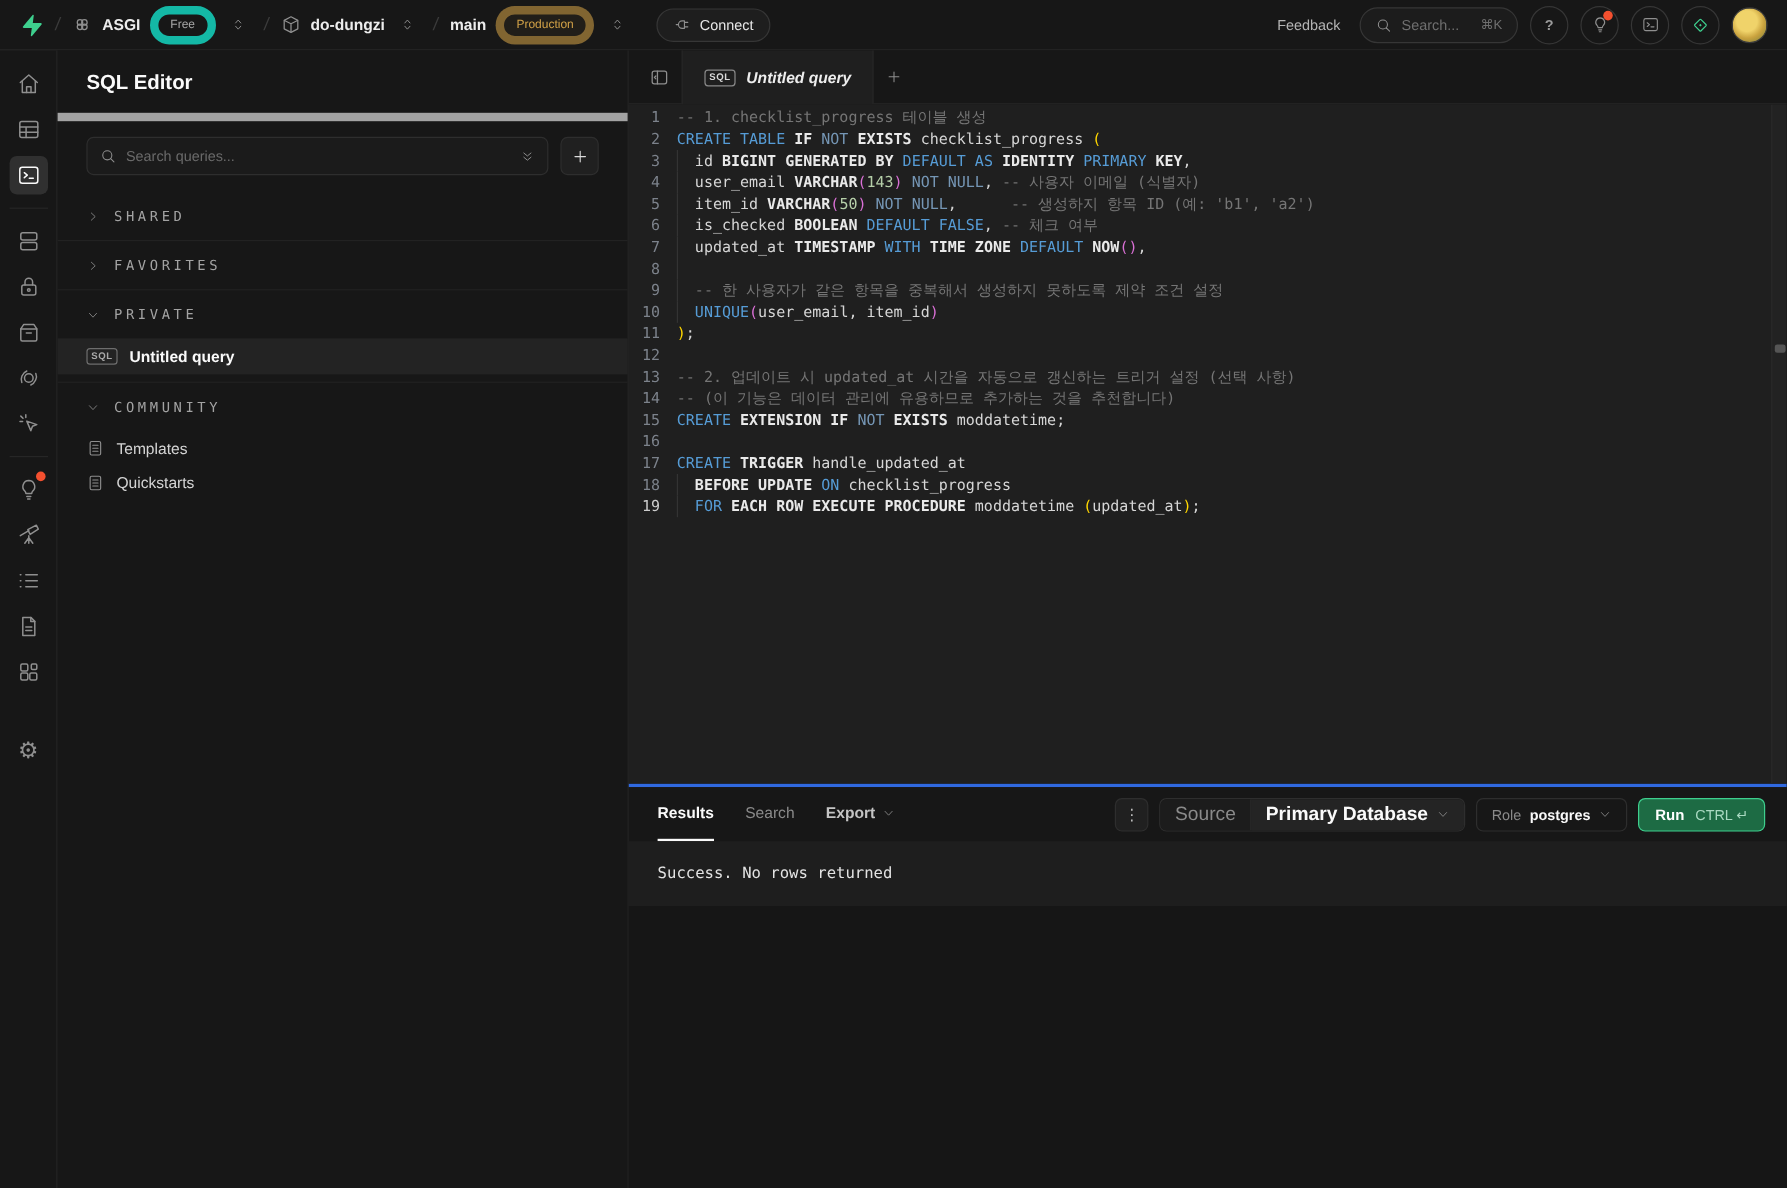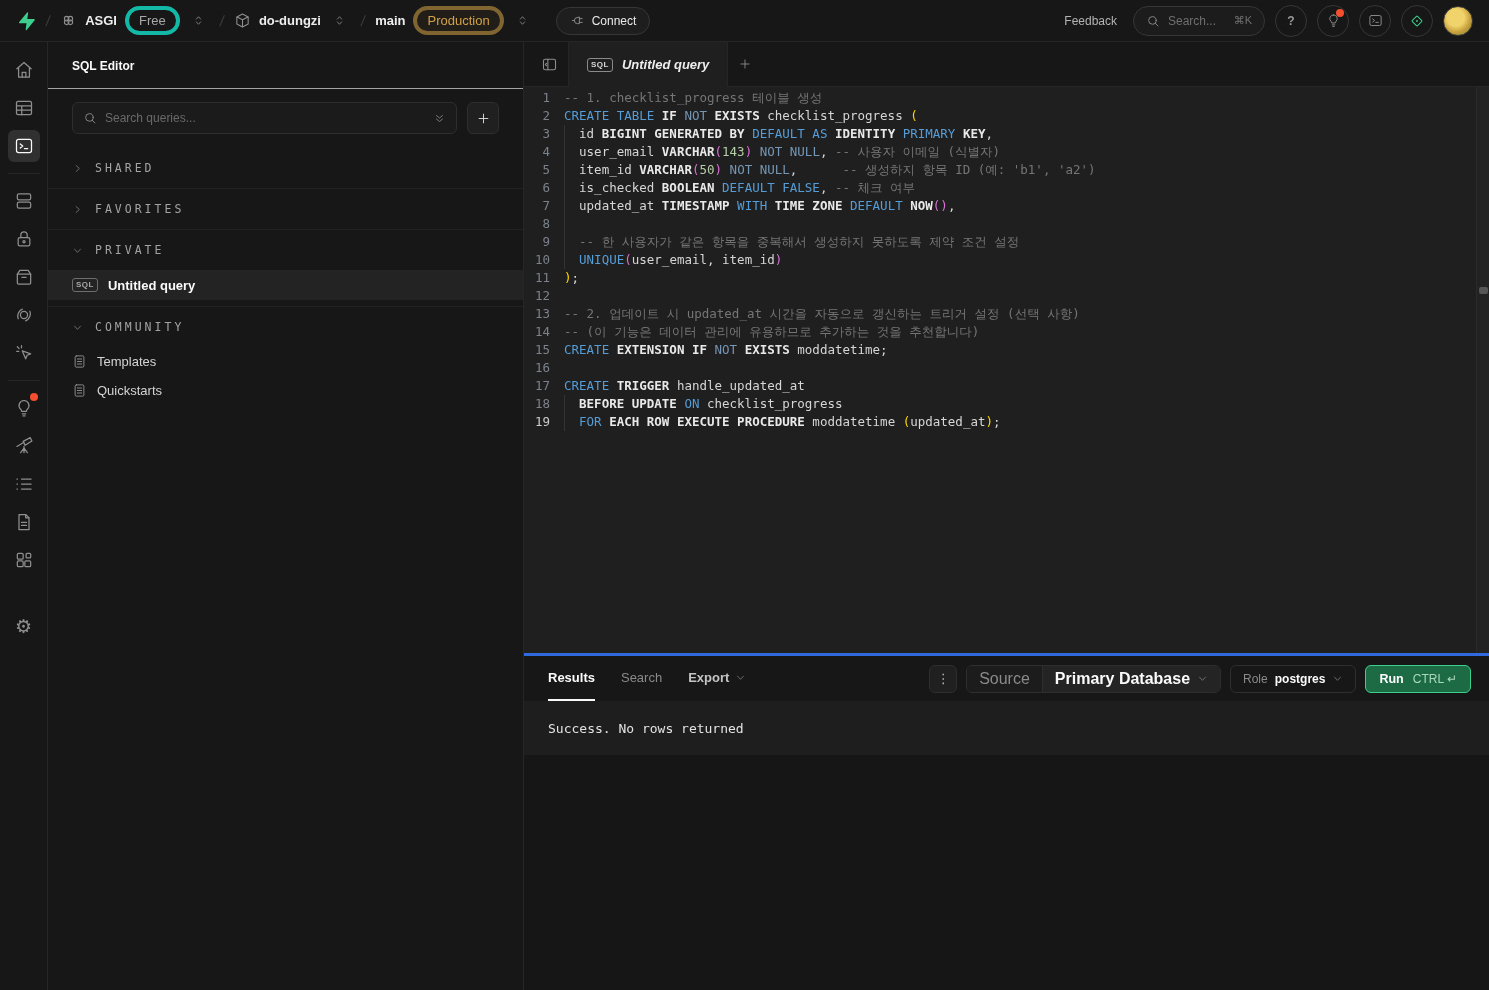--- a/index.html
+++ b/index.html
@@ -6,21 +6,21 @@
   html,body{width:1489px;height:990px;overflow:hidden}
   body{background:#171717;font-family:"Liberation Sans","DejaVu Sans",sans-serif;color:#ededed;-webkit-font-smoothing:antialiased}
   svg{display:block}
   .ic{stroke:#8f8f8f;fill:none;stroke-width:1.5;stroke-linecap:round;stroke-linejoin:round}
 
   
   .topbar{height:42px;display:flex;align-items:center;padding:0 16px;border-bottom:1px solid #262626;background:#171717;gap:8px}
   .sep{color:#3c3c3c;font-size:15px;padding:0 2px;transform:skewX(-8deg)}
   .crumb{display:flex;align-items:center;gap:8px}
   .crumb-label{font-size:13px;font-weight:600;color:#ededed;white-space:nowrap}
-  .pill{font-size:13px;line-height:1;padding:4px 10px;border-radius:999px;border:4px solid #14b8a6;color:#a8a8a8;white-space:nowrap}
+  .pill{font-size:10px;line-height:1;padding:4px 10px;border-radius:999px;border:7px solid #14b8a6;color:#a8a8a8;white-space:nowrap}
   .pill.prod{color:#d1a147;border-color:rgba(209,161,71,.55);background:rgba(209,161,71,.06)}
   .selector{width:22px;height:22px;display:flex;align-items:center;justify-content:center;border-radius:5px;cursor:pointer}
   .btn-connect{display:flex;align-items:center;gap:7px;height:28px;padding:0 13px;margin-left:14px;border:1px solid #363636;border-radius:999px;background:#1e1e1e;color:#e8e8e8;font-size:12px;cursor:pointer}
   .topbar-right{margin-left:auto;display:flex;align-items:center;gap:10px}
   .feedback{font-size:12px;color:#b4b4b4;padding:0 6px;cursor:pointer}
   .searchpill{display:flex;align-items:center;gap:8px;width:132px;height:30px;padding:0 12px;border:1px solid #363636;border-radius:999px;background:#1c1c1c;cursor:text}
   .searchpill input{flex:1;min-width:0;background:transparent;border:none;outline:none;color:#fca5a5;font-size:12px;font-family:inherit}
   .searchpill input::placeholder{color:#6f6f6f}
   .kbd{font-size:11px;color:#6f6f6f;white-space:nowrap}
   .iconbtn{width:32px;height:32px;border:1px solid #363636;border-radius:50%;background:transparent;display:flex;align-items:center;justify-content:center;position:relative;cursor:pointer}
@@ -35,21 +35,21 @@
   .rail{width:48px;border-right:1px solid #262626;display:flex;flex-direction:column;align-items:center;padding:12px 0;gap:6px;flex:none}
   .rail-btn{width:32px;height:32px;border-radius:6px;display:flex;align-items:center;justify-content:center;cursor:pointer;position:relative}
   .rail-btn.active{background:#303030}
   .rail-btn.active .ic{stroke:#fafafa}
   .rail-div{width:32px;height:1px;background:#262626;margin:5px 0;flex:none}
   .rail-spacer{height:22px;flex:none}
   .gear-glyph{font-family:"DejaVu Sans",sans-serif;font-size:19px;color:#8f8f8f;line-height:1}
 
   
   .sidebar{width:476px;border-right:1px solid #262626;background:#171717;flex:none;display:flex;flex-direction:column}
-  .sb-title{padding:17px 24px 15px;font-size:12px;font-weight:700;color:#fafafa;border-bottom:1px solid #a3a3a3}
+  .sb-title{padding:17px 24px 15px;font-size:17px;font-weight:700;color:#fafafa;border-bottom:7px solid #a3a3a3}
   .sb-searchrow{display:flex;gap:10px;padding:13px 24px 14px;align-items:center}
   .sb-search{flex:1;display:flex;align-items:center;gap:8px;height:32px;padding:0 10px;border:1px solid #2e2e2e;border-radius:6px;background:#1b1b1b}
   .sb-search input{flex:1;min-width:0;background:transparent;border:none;outline:none;color:#c8c8c8;font-size:12px;font-family:inherit}
   .sb-search input::placeholder{color:#6a6a6a}
   .sb-plus{width:32px;height:32px;border:1px solid #2e2e2e;border-radius:6px;background:#202020;display:flex;align-items:center;justify-content:center;cursor:pointer}
   .sb-section-head{display:flex;align-items:center;gap:12px;padding:13px 24px;cursor:pointer}
   .sb-section-label{font-family:"DejaVu Sans Mono",monospace;font-size:11.5px;letter-spacing:3px;color:#a3a3a3}
   .sb-div{height:1px;background:#222}
   .sb-item{display:flex;align-items:center;gap:10px;height:30px;padding:0 24px;cursor:pointer;font-size:13px;color:#fafafa}
   .sb-item.selected{background:#232323;font-weight:700}

